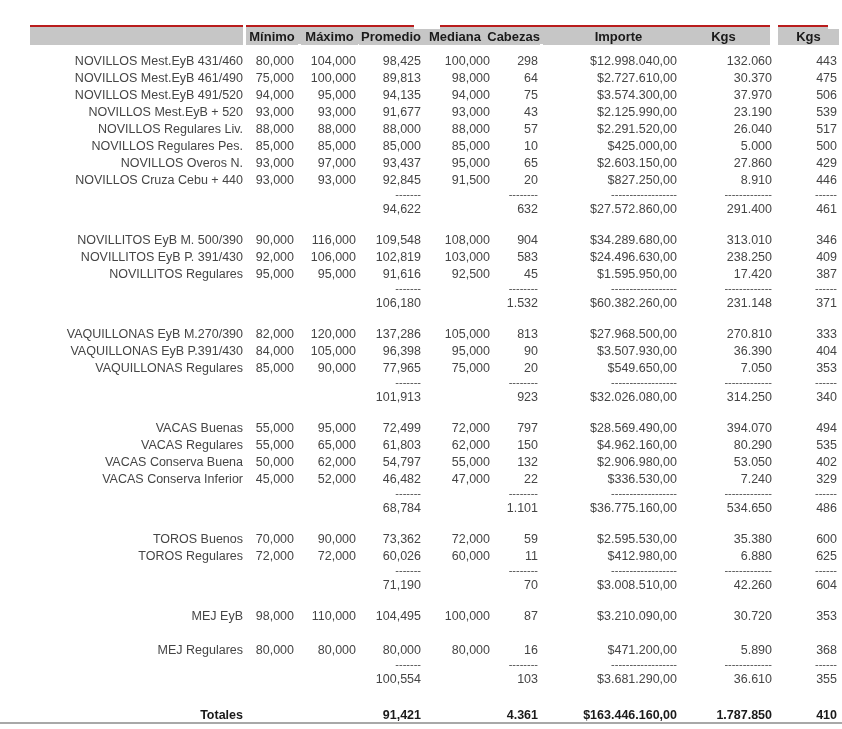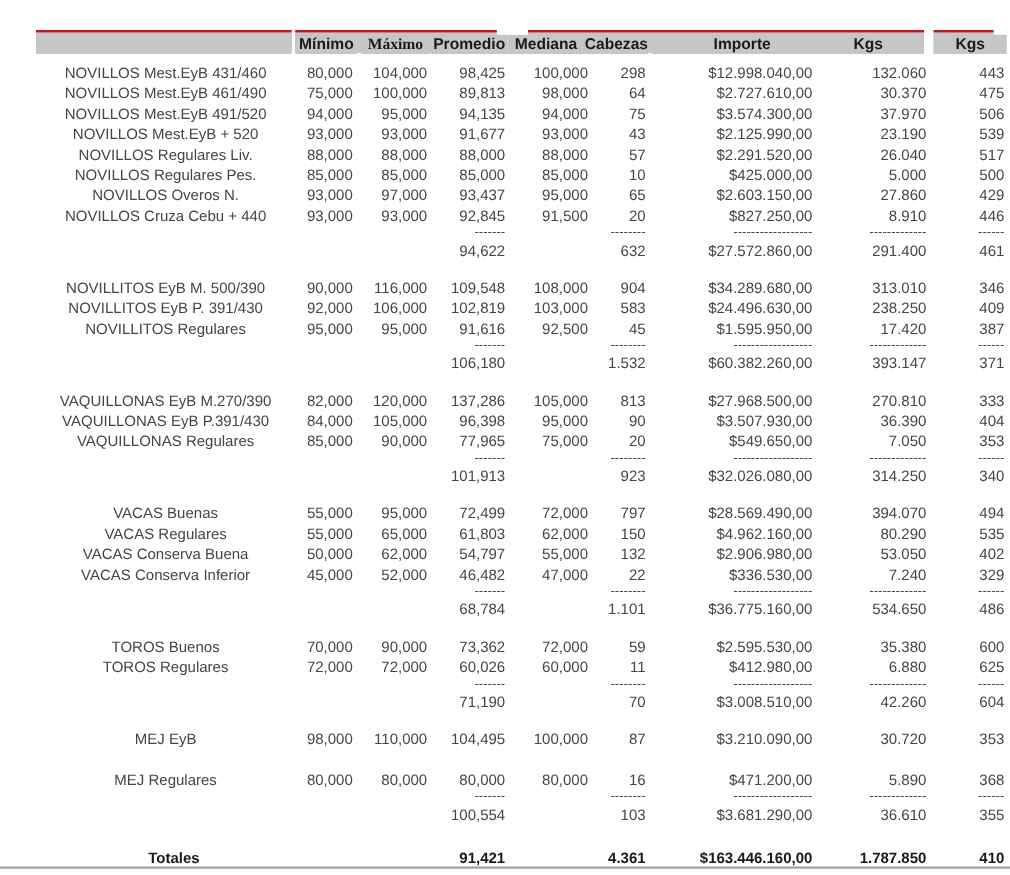--- a/index.html
+++ b/index.html
@@ -23,21 +23,21 @@
     overflow:hidden;
   }
   .hrow1{top:5px;height:17px;border-top:2px solid #b91c1c;margin-top:20px;}
   .hrow2{top:29px;height:16px;line-height:16px;}
   .h-categoria{left:30px;width:213px;}
   .h-precios{left:246px;width:168px;}
   .h-totales{left:440px;width:330px;}
   .h-prom{left:778px;width:50px;}
   .h2-empty{left:30px;width:213px;}
   .h2-minimo{left:246px;width:52px;}
-  .h2-maximo{left:301px;width:57px;font-family:Liberation Serif, serif;}
+  .h2-maximo{left:301px;width:57px;}
   .h2-promedio{left:359px;width:64px;}
   .h2-mediana{left:423px;width:64px;}
   .h2-cabezas{left:487px;width:53px;text-align:right;}
   .h2-importe{left:543px;width:151px;}
   .h2-kgs{left:677px;width:93px;}
   .h2-promkgs{left:778px;width:61px;}
   
   table.report{
     position:absolute;
     left:30px;top:52px;
@@ -47,21 +47,21 @@
   }
   table.report td{
     height:17px;
     padding:0;
     font-size:12.5px;
     color:#454545;
     white-space:nowrap;
     overflow:hidden;
     vertical-align:middle;
   }
-  table.report td:first-child{text-align:center;padding-left:3px;margin-top:35px;}
+  table.report td:first-child{text-align:right;padding-left:3px;margin-top:35px;}
   table.report td:nth-child(n+2){text-align:right;padding-right:2px;}
   table.report td:nth-child(5){padding-right:1px;}
   table.report td:nth-child(9){padding-right:1px;}
   tr.dash-row td{height:12px;font-size:11px;color:#4a4a4a;line-height:10px;}
   tr.gap-row td{height:14px;}
   tr.small-gap-row td{height:5px;}
   tr.blank-row td{height:17px;}
   tr.totals-row td{font-weight:bold;color:#1a1a1a;}
   tr.totals-row td:first-child{padding-left:17px;}
   
@@ -263,21 +263,21 @@
           <td>------</td>
         </tr>
         <tr class="subtotal-row">
           <td></td>
           <td></td>
           <td></td>
           <td>106,180</td>
           <td></td>
           <td>1.532</td>
           <td>$60.382.260,00</td>
-          <td>393.147</td>
+          <td>231.148</td>
           <td>371</td>
         </tr>
         <tr class="gap-row">
           <td colspan="9"></td>
         </tr>
         <tr>
           <td>VAQUILLONAS EyB M.270/390</td>
           <td>82,000</td>
           <td>120,000</td>
           <td>137,286</td>

